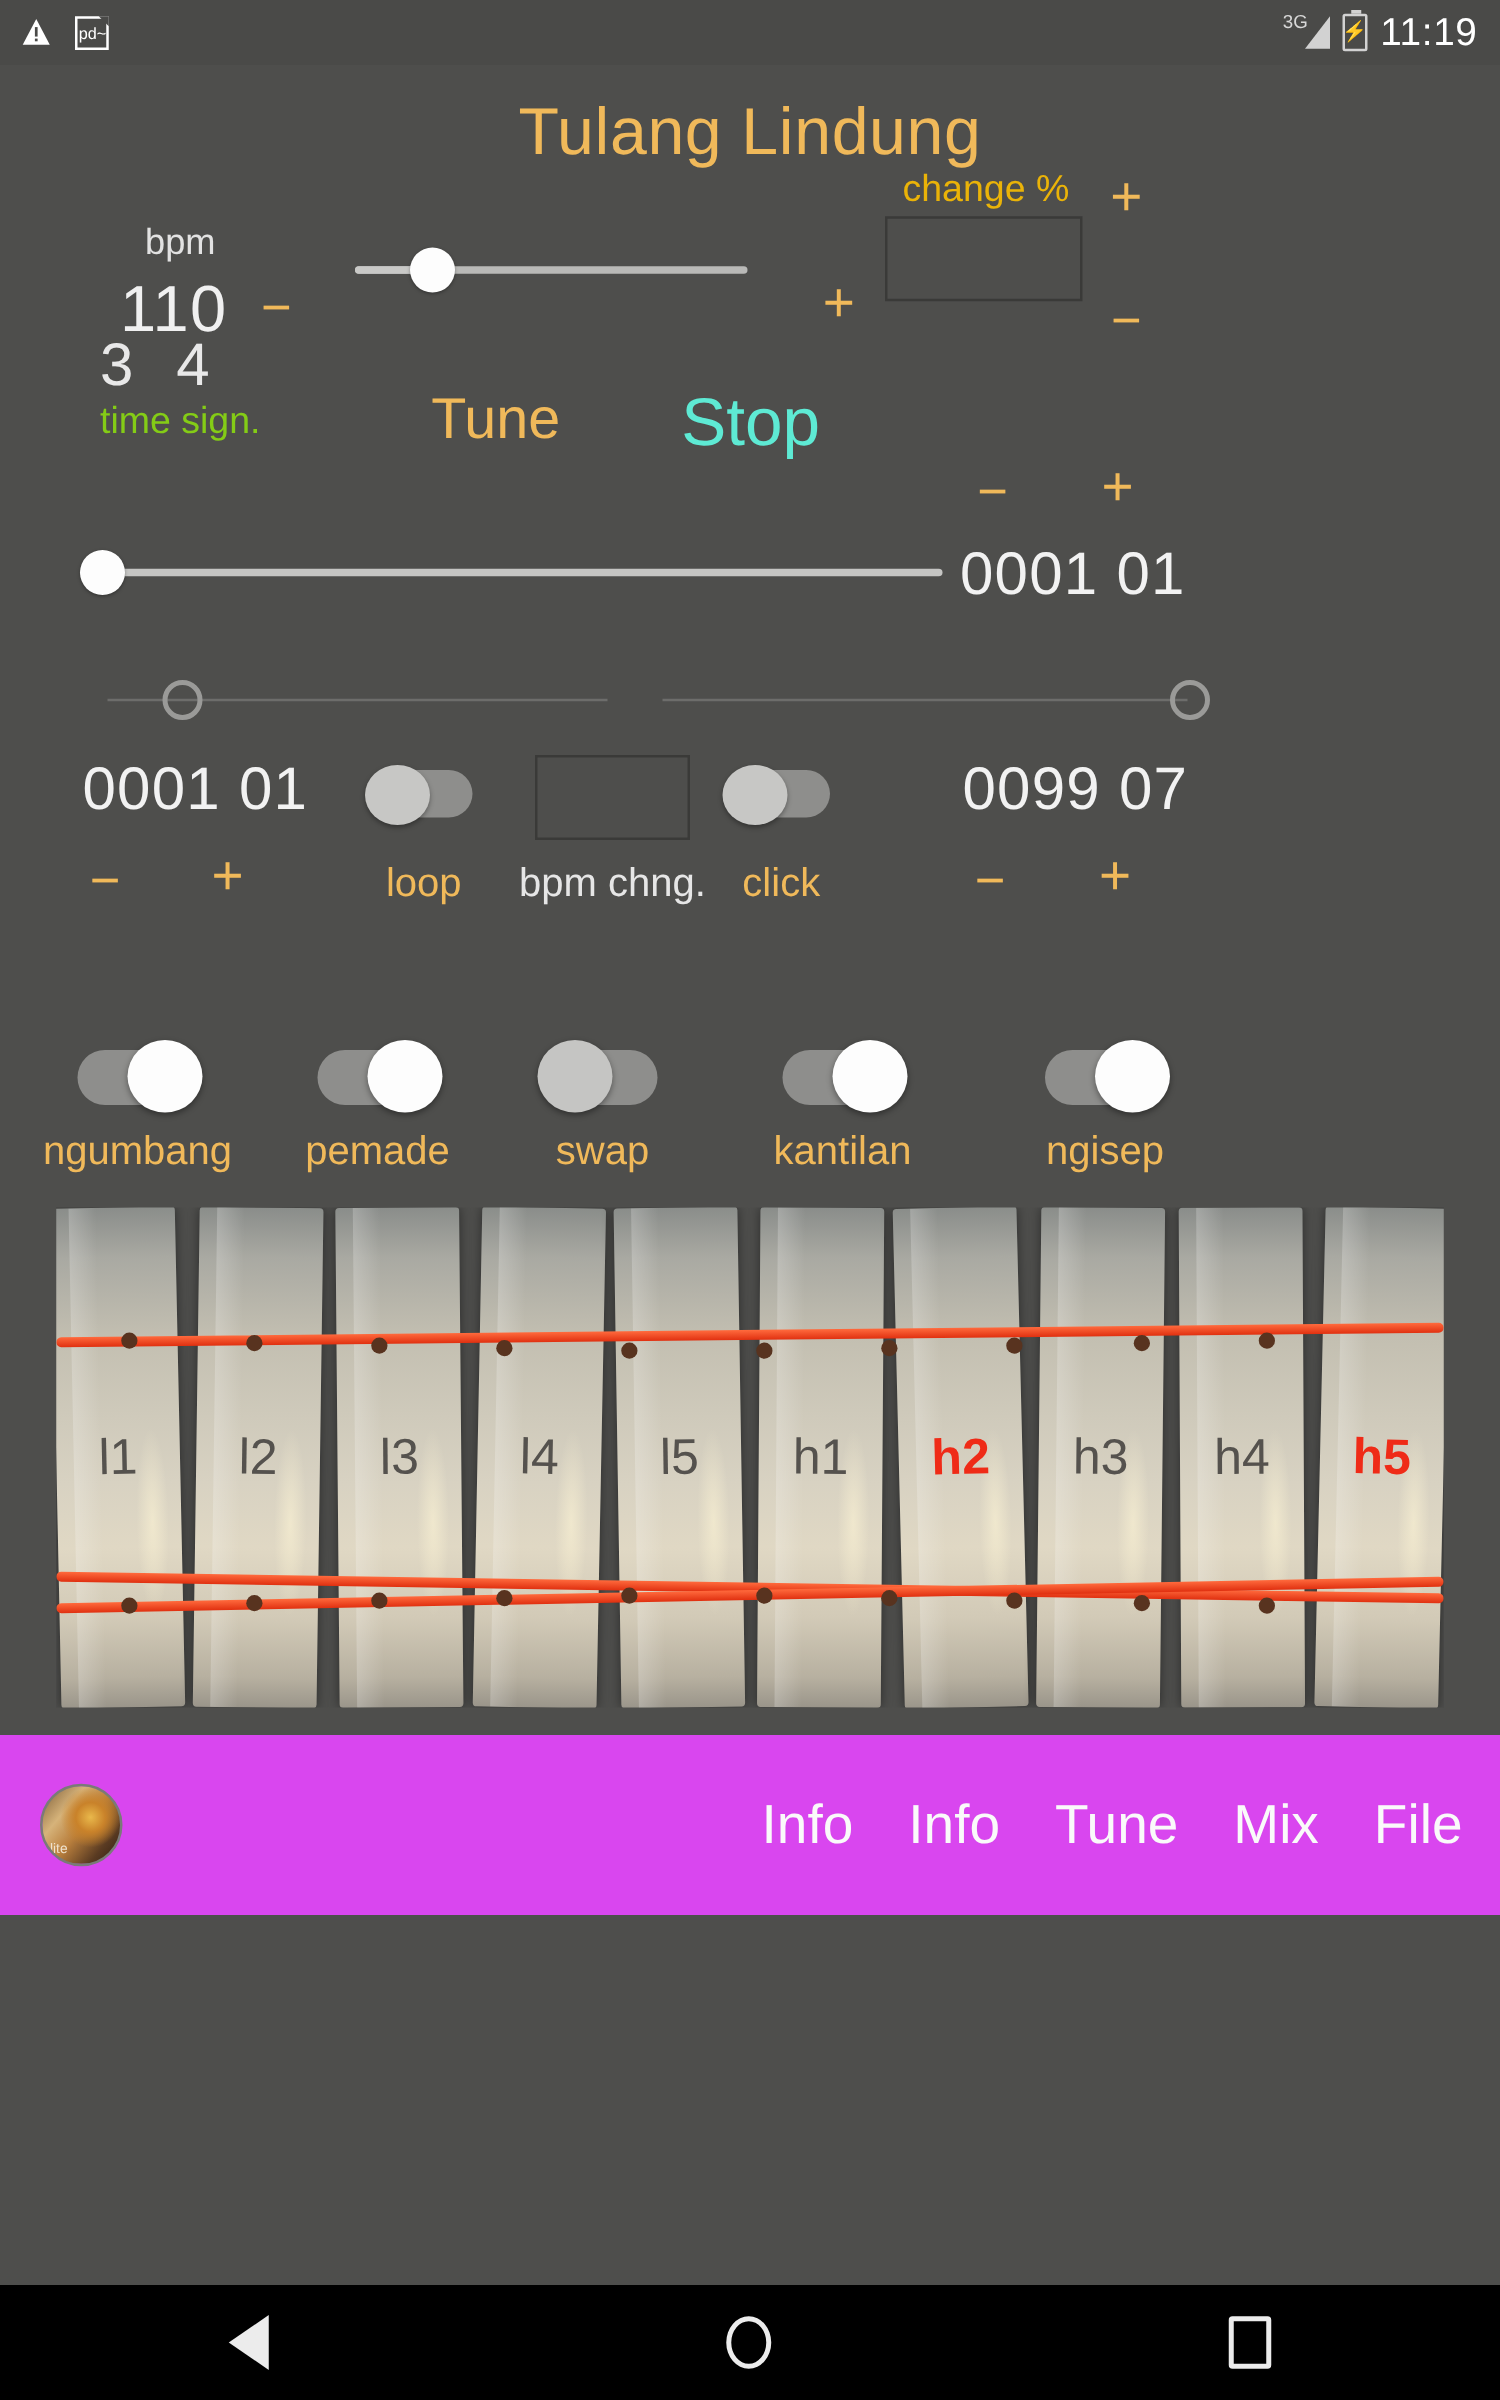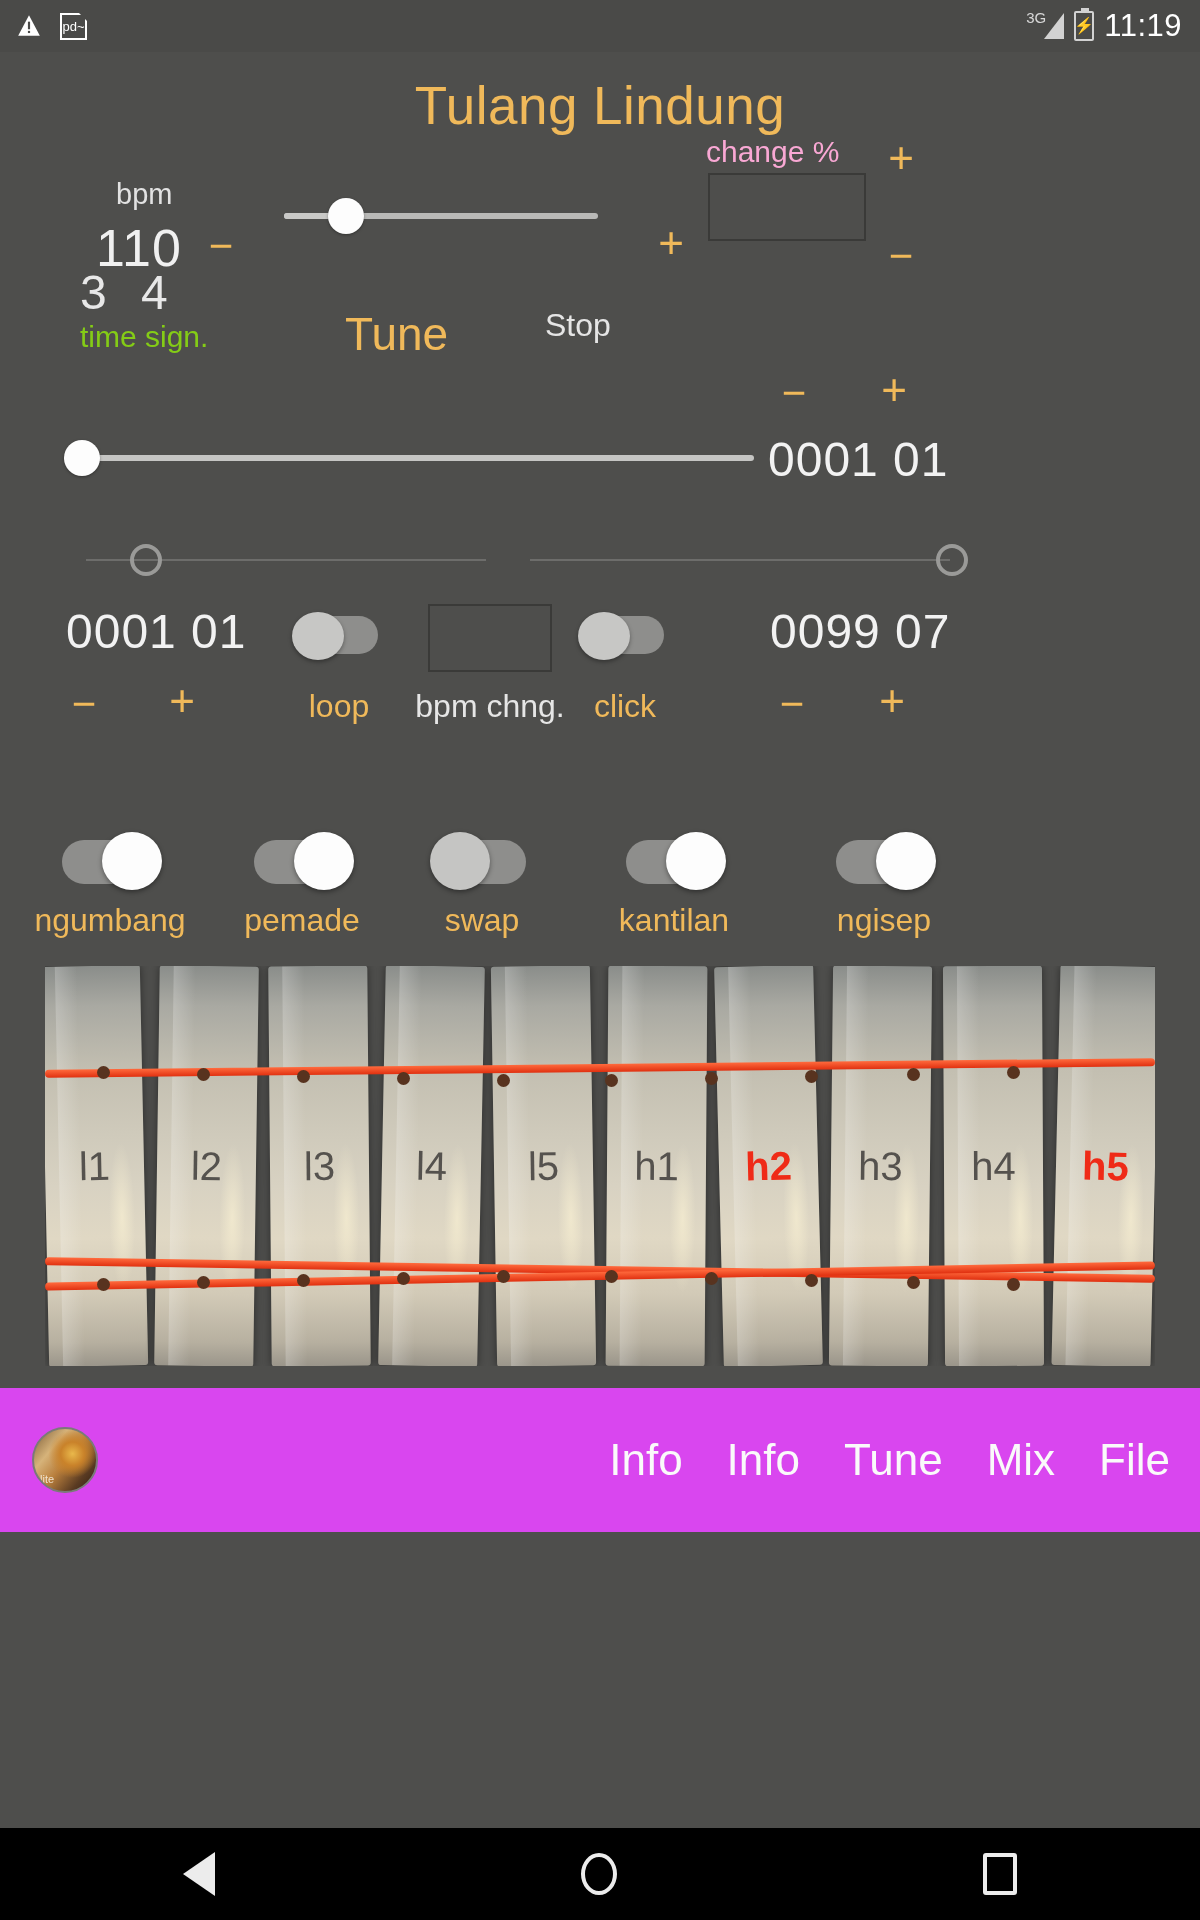--- a/index.html
+++ b/index.html
@@ -21,21 +21,21 @@
     width: 1200px; height: 52px;
     background: #4a4a48;
     display: flex; align-items: center;
   }
   .sb-left { display: flex; align-items: center; gap: 18px; padding-left: 16px; }
   .sb-right { margin-left: auto; display: flex; align-items: center; gap: 10px; padding-right: 18px; justify-content: center; }
   .warn-ico { width: 26px; height: 26px; }
   .pd-ico {
     width: 27px; height: 27px;
     border: 2px solid #fff; color: #fff;
-    font-size: 13px; line-height: 23px; text-align: center;
+    font-size: 13px; line-height: 23px; text-align: right;
     font-family: "Liberation Sans", sans-serif;
     position: relative;
   }
   .pd-ico::after{
     content:""; position:absolute; right:-2px; top:-2px;
     border-left: 8px solid transparent; border-top: 8px solid #4a4a48;
   }
   .sig-wrap { position: relative; width: 38px; height: 30px; }
   .sig-3g { position: absolute; top: -2px; left: 0; font-size: 15px; color: #d8d8d8; }
   .sig-tri {
@@ -94,22 +94,22 @@
     background: #c9c9c7; border-radius: 3px;
   }
   .knob {
     position: absolute; width: 36px; height: 36px; border-radius: 50%;
     background: #fdfdfd; top: -2px;
     box-shadow: 0 1px 3px rgba(0,0,0,0.35);
   }
 
   
   .change-label {
-    position: absolute; left: 706px; top: 135px;
-    color: #f9a8d4; font-size: 30px;
+    position: absolute; left: 722px; top: 135px;
+    color: #eab308; font-size: 30px;
   }
   .change-box {
     position: absolute; left: 708px; top: 173px;
     width: 158px; height: 68px;
     border: 2px solid #3a3a38;
     background: transparent;
   }
   .change-plus {
     position: absolute; left: 878px; top: 133px;
     color: #f0b95a; font-size: 44px; width: 46px; text-align: center;
@@ -131,21 +131,21 @@
     color: #84cc16; font-size: 30px;
   }
 
   
   .play-btn {
     position: absolute; left: 345px; top: 307px;
     color: #f0b95a; font-size: 46px;
   }
   .stop-btn {
     position: absolute; left: 545px; top: 307px;
-    color: #e5e5e5; font-size: 32px;
+    color: #5eead4; font-size: 54px;
   }
 
   
   .pos-minus {
     position: absolute; left: 768px; top: 369px;
     color: #f0b95a; font-size: 42px; width: 52px; text-align: center;
   }
   .pos-plus {
     position: absolute; left: 868px; top: 365px;
     color: #f0b95a; font-size: 44px; width: 52px; text-align: center;

